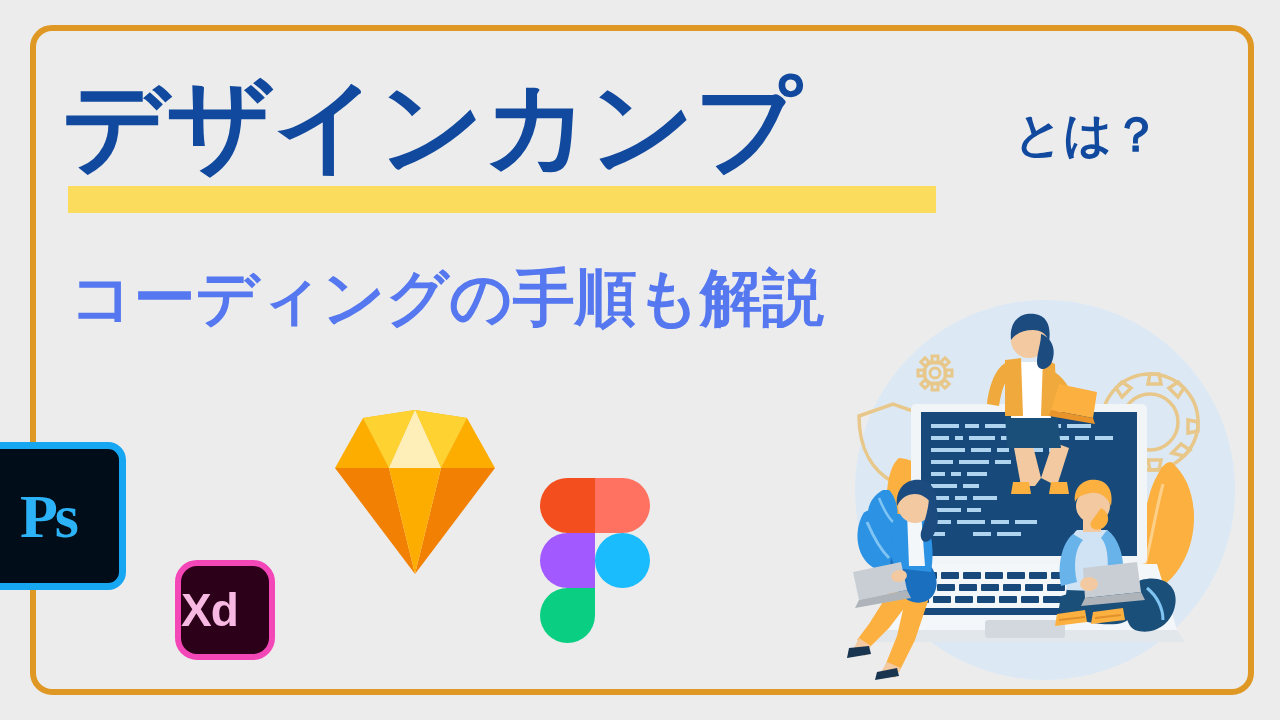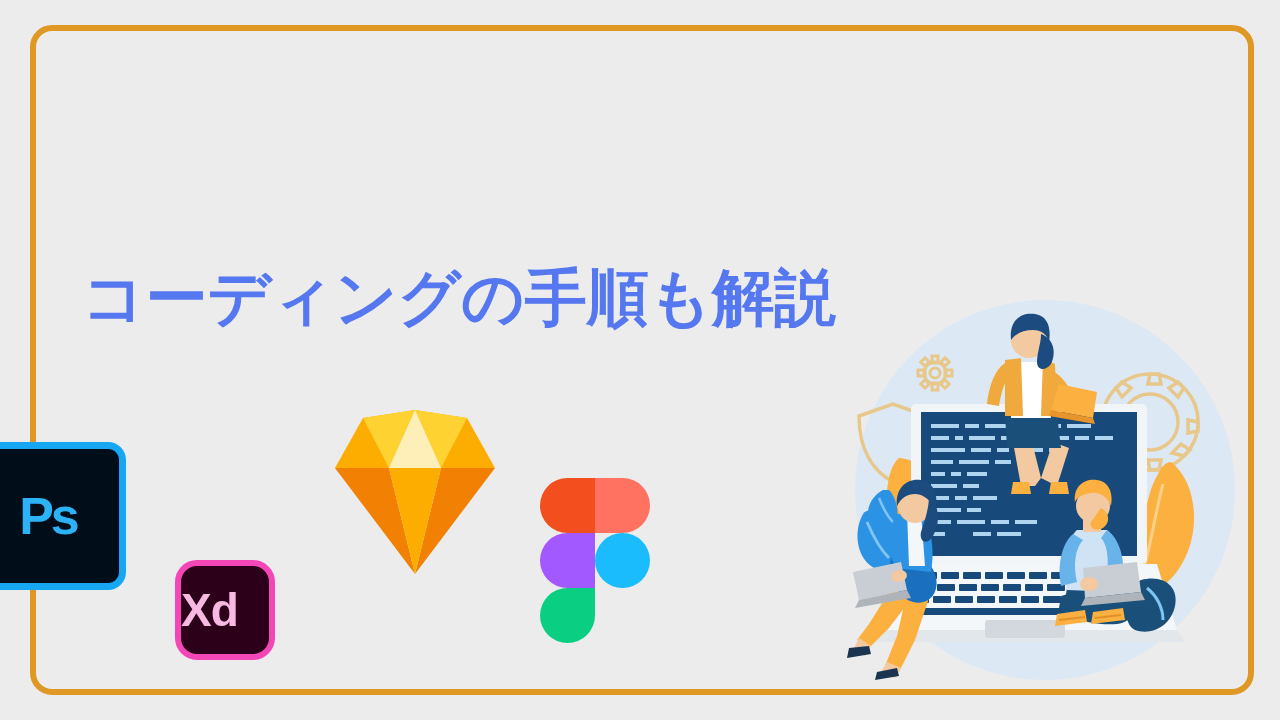--- a/index.html
+++ b/index.html
@@ -61,38 +61,37 @@
   .subhead {
     position:absolute;
     left:70px; top:258px;
     white-space:nowrap;
     font-family:"DejaVu Sans", sans-serif;
     font-weight:bold;
     font-size:62px;
     line-height:80px;
     letter-spacing:0px;
     color:#5577ef;
-    margin-left:12px;
   }
 
   
   
   .ps-icon {
     position:absolute;
     left:-22px; top:442px;
     width:148px; height:148px;
     background:#020d1a;
     border:7px solid #17a7f2;
     border-radius:18px;
     display:flex; align-items:center; justify-content:center;
   }
   .ps-icon span {
-    font-family:Liberation Sans, sans-serif;
+    font-family:Liberation Serif, serif;
     font-weight:bold;
-    font-size:52px;
+    font-size:62px;
     color:#2cb3f7;
     letter-spacing:-3px;
     transform:translateX(-4px);
   }
 
   
   .xd-icon {
     position:absolute;
     left:175px; top:560px;
     width:100px; height:100px;
@@ -118,20 +117,25 @@
   
   .illus { position:absolute; left:845px; top:300px; width:400px; height:390px; }
 </style>
 </head>
 <body>
 
 <div id="canvas">
 
   <div class="frame"></div>
 
+  <div class="headline-wrap">
+    <div class="hl-highlight"></div>
+    <div class="hl-text">デザインカンプ</div>
+    <div class="hl-suffix">とは？</div>
+  </div>
 
   <div class="subhead">コーディングの手順も解説</div>
 
   <div class="ps-icon">
     <span>Ps</span>
   </div>
 
   <div class="xd-icon">
     <span>Xd</span>
   </div>

